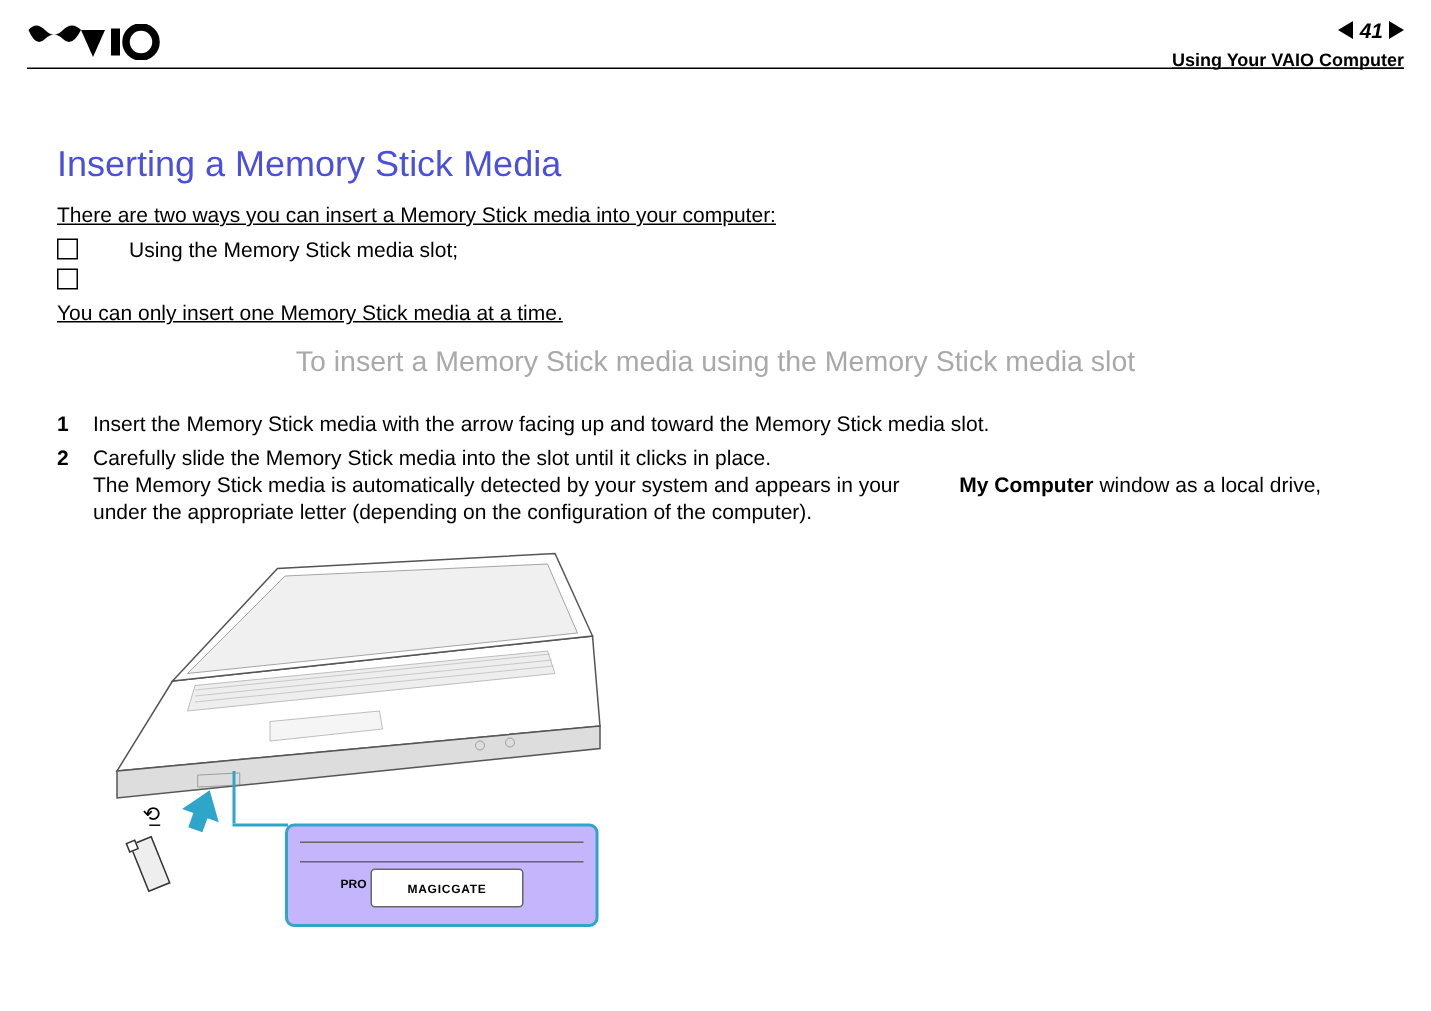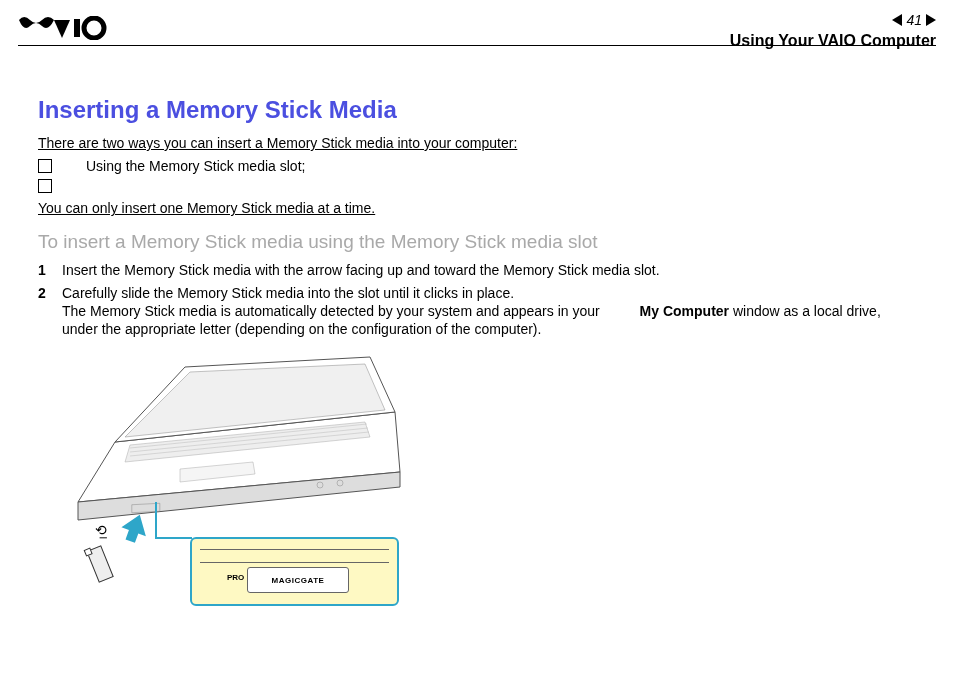--- a/index.html
+++ b/index.html
@@ -52,44 +52,45 @@
     margin-right: 4px;
   }
   .nav-arrow.right {
     border-top: 6px solid transparent;
     border-bottom: 6px solid transparent;
     border-left: 10px solid #000;
     margin-left: 4px;
   }
   .page-num {
     font-style: italic;
-    font-weight: normal;
+    font-weight: bold;
     font-size: 14px;
   }
   .section-title-top {
-    font-size: 16px;
+    font-size: 12px;
     font-weight: bold;
     margin-top: 2px;
+    text-decoration: underline;
   }
   .hr {
     position: absolute;
     top: 45px;
     left: 18px;
     right: 18px;
     border-top: 1px solid #000;
   }
   .content {
     position: absolute;
     top: 96px;
     left: 38px;
     right: 38px;
   }
   h2.title {
     color: #4b4fe0;
-    font-weight: bold;
+    font-weight: normal;
     font-size: 24px;
     margin: 0 0 10px 0;
   }
   .para {
     font-size: 14px;
     margin: 6px 0;
     line-height: 1.3;
     text-decoration: underline;
   }
   .bullets {
@@ -109,22 +110,23 @@
     width: 12px;
     height: 12px;
     border: 1.5px solid #000;
     margin-right: 14px;
     margin-top: 1px;
     flex-shrink: 0;
   }
   .sub-title {
     color: #a9a9a9;
     font-size: 19px;
-    margin: 14px 0 8px 0;
+    margin: 14px 0 20px 0;
     font-weight: normal;
+    text-align: center;
   }
   .steps {
     list-style: none;
     padding: 0;
     margin: 4px 0;
   }
   .steps li {
     display: flex;
     align-items: flex-start;
     font-size: 14px;
@@ -149,21 +151,21 @@
     left: 0;
   }
   .callout-box {
     position: absolute;
     left: 120px;
     top: 185px;
     width: 205px;
     height: 65px;
     border: 2px solid #2ea6c9;
     border-radius: 6px;
-    background: #fef9c3;
+    background: #c4b5fd;
   }
   .callout-line {
     position: absolute;
     left: 85px;
     top: 150px;
     width: 2px;
     height: 35px;
     background: #2ea6c9;
   }
   .callout-line2 {

